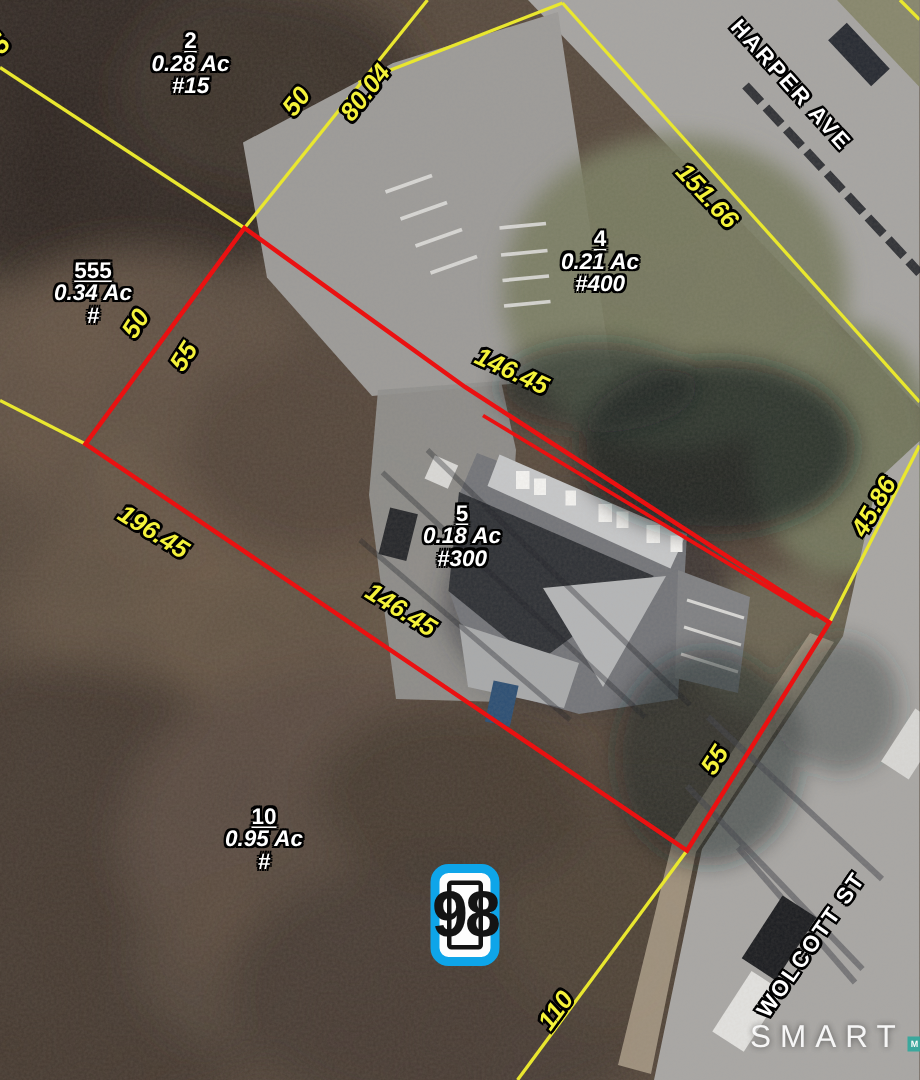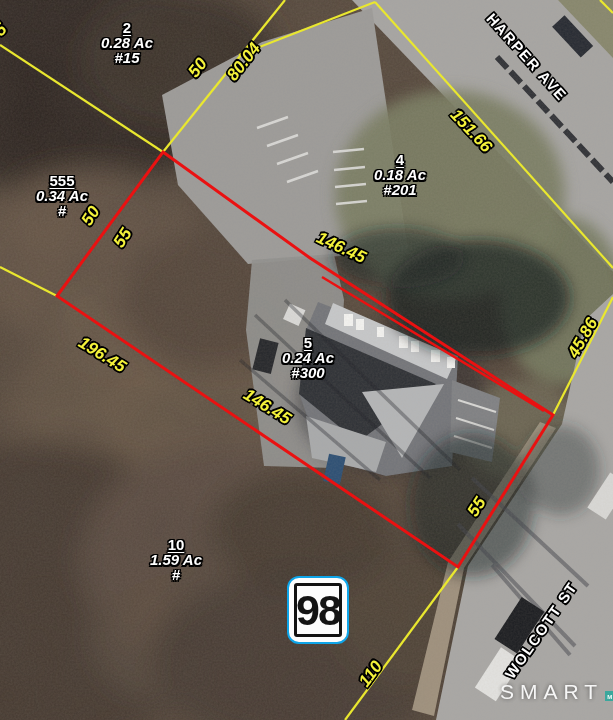--- a/index.html
+++ b/index.html
@@ -17,22 +17,22 @@
           text-shadow:-1.5px -1.5px 0 #000,1.5px -1.5px 0 #000,-1.5px 1.5px 0 #000,1.5px 1.5px 0 #000,
                       -1.5px 0 0 #000,1.5px 0 0 #000,0 -1.5px 0 #000,0 1.5px 0 #000;}
   .pid{font-size:15px;font-weight:bold;text-decoration:underline;text-underline-offset:2px;}
   .parea,.paddr{font-size:15px;font-weight:bold;font-style:italic;}
   
   .street{position:absolute;transform:translate(-50%,-50%) rotate(var(--r,0deg));
           color:#fff;font:bold 15px "Liberation Sans",sans-serif;letter-spacing:1.5px;white-space:nowrap;
           text-shadow:-1.5px -1.5px 0 #000,1.5px -1.5px 0 #000,-1.5px 1.5px 0 #000,1.5px 1.5px 0 #000,
                       -1.5px 0 0 #000,1.5px 0 0 #000,0 -1.5px 0 #000,0 1.5px 0 #000;}
   
-  .shield{position:absolute;left:287px;top:576px;width:62px;height:68px;background:#fdfdfd;
-          border:2px solid #0ea5e9;border-radius:12px;box-sizing:border-box;}
+  .shield{position:absolute;left:287px;top:576px;width:46px;height:68px;background:#fdfdfd;
+          border:6px solid #0ea5e9;border-radius:12px;box-sizing:border-box;}
   .shield-inner{position:absolute;inset:5px;border:3.5px solid #121212;border-radius:3px;
           display:flex;align-items:center;justify-content:center;}
   .shield-num{font-weight:bold;font-size:43px;letter-spacing:-2px;color:#141414;line-height:1;}
   
   .watermark{position:absolute;left:500px;top:681px;display:flex;opacity:.95;}
   .wm-text{color:#fafafa;font-size:21px;letter-spacing:6px;font-weight:400;line-height:1;
            text-shadow:0 0 4px rgba(0,0,0,.55);}
   .wm-blocks{display:flex;align-items:flex-end;gap:2px;margin-left:2px;margin-bottom:1px;}
   .wm-blocks span{display:flex;align-items:flex-end;justify-content:center;width:9px;
            color:#fff;font-size:6px;font-weight:bold;line-height:1.2;}
@@ -194,31 +194,31 @@
     <div class="parea">0.28 Ac</div>
     <div class="paddr">#15</div>
   </div>
   <div class="plabel" style="left:62px;top:173px">
     <div class="pid">555</div>
     <div class="parea">0.34 Ac</div>
     <div class="paddr">#</div>
   </div>
   <div class="plabel" style="left:400px;top:152px">
     <div class="pid">4</div>
-    <div class="parea">0.18 Ac</div>
-    <div class="paddr">#201</div>
+    <div class="parea">0.21 Ac</div>
+    <div class="paddr">#400</div>
   </div>
   <div class="plabel" style="left:308px;top:335px">
     <div class="pid">5</div>
-    <div class="parea">0.24 Ac</div>
+    <div class="parea">0.18 Ac</div>
     <div class="paddr">#300</div>
   </div>
   <div class="plabel" style="left:176px;top:537px">
     <div class="pid">10</div>
-    <div class="parea">1.59 Ac</div>
+    <div class="parea">0.95 Ac</div>
     <div class="paddr">#</div>
   </div>
 
   <div class="street" style="left:527px;top:57px;--r:48deg">HARPER AVE</div>
   <div class="street" style="left:541px;top:630px;--r:-55deg">WOLCOTT ST</div>
 
   <div class="shield">
     <div class="shield-inner">
       <span class="shield-num">98</span>
     </div>

